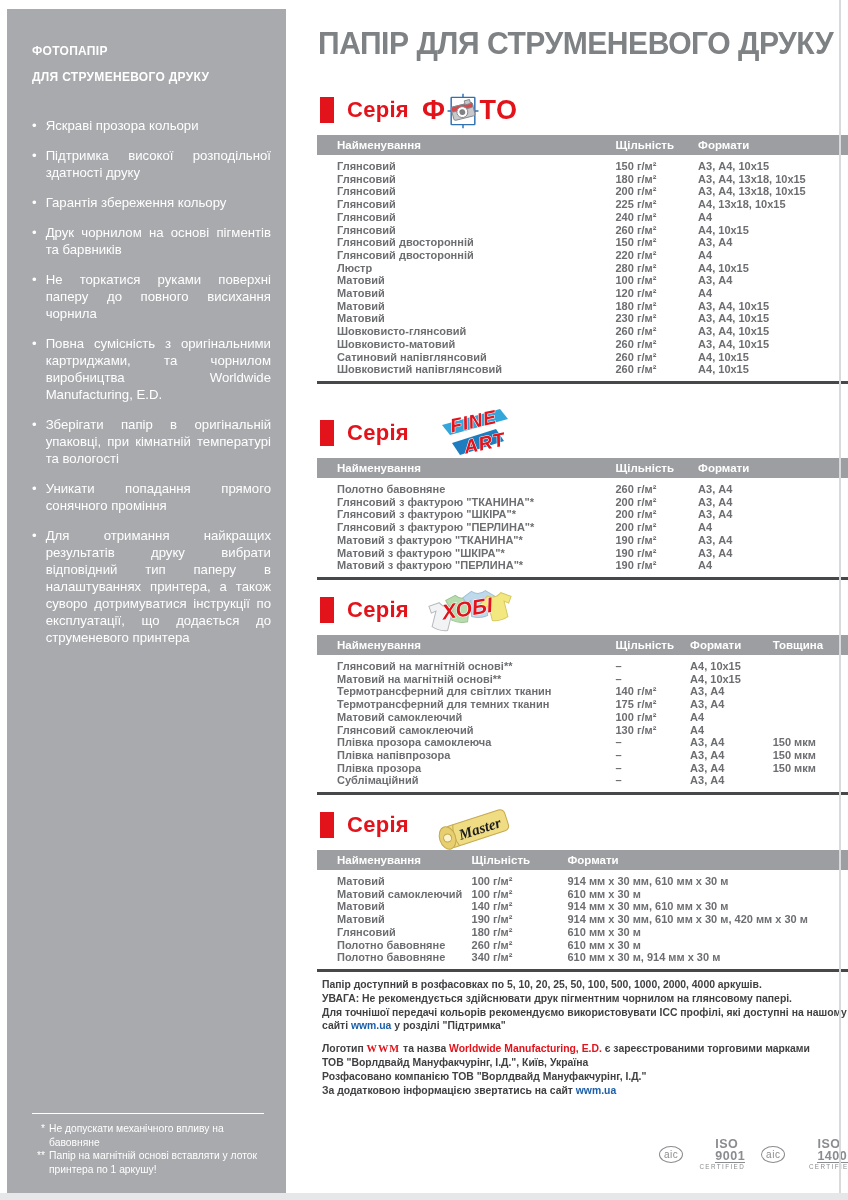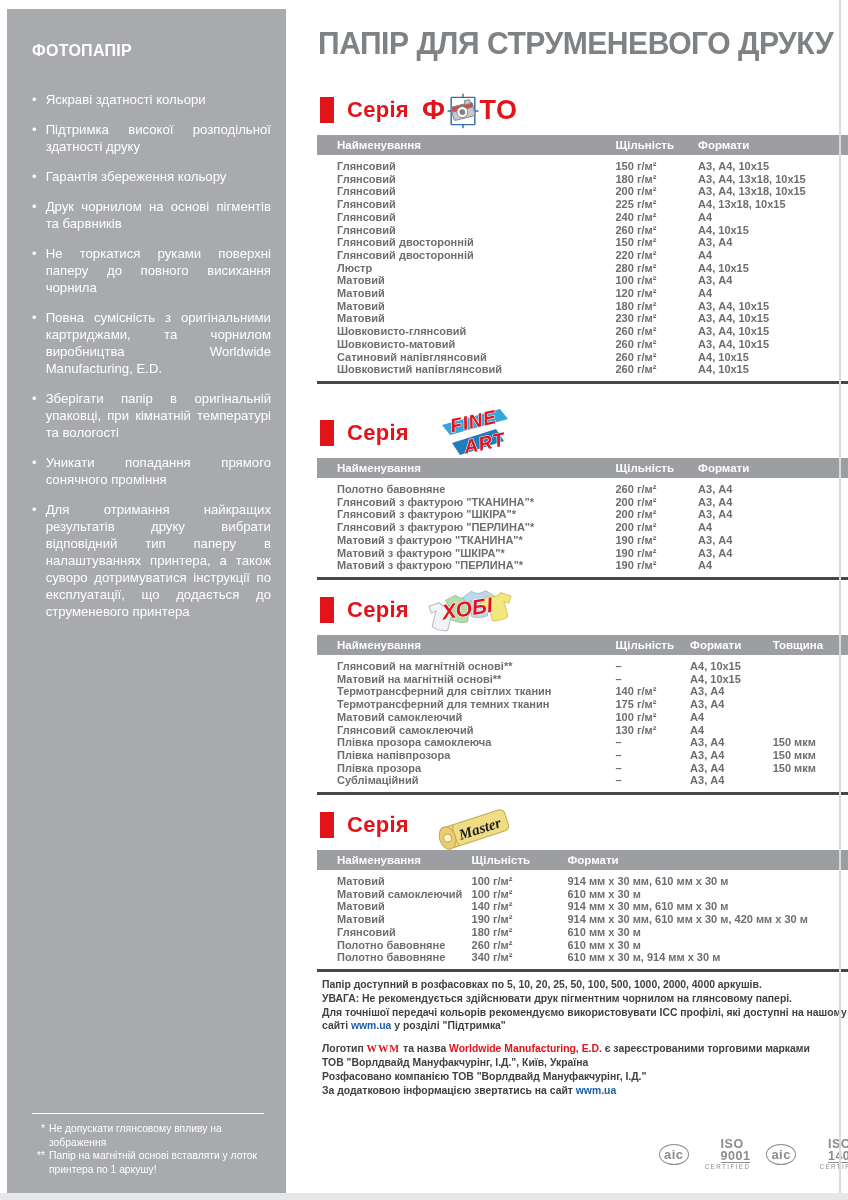--- a/index.html
+++ b/index.html
@@ -13,21 +13,21 @@
     --badge-gray:#8a8c8f;
   }
   *{box-sizing:border-box;}
   html,body{margin:0;padding:0;}
   body{width:848px;height:1200px;background:#fff;font-family:"Liberation Sans",sans-serif;position:relative;overflow:hidden;}
   .edge-r{position:absolute;right:7px;top:0;bottom:0;width:2px;background:#d9dadb;}
   .edge-b{position:absolute;left:0;right:0;bottom:0;height:7px;background:#e6e7e8;}
 
   
   .sidebar{position:absolute;left:7px;top:9px;width:279px;height:1185px;background:var(--sidebar-gray);}
-  .sb-title{margin:29px 22px 0 25px;color:#fff;font-weight:bold;font-size:16px;line-height:26px;letter-spacing:.3px;}
+  .sb-title{margin:29px 22px 0 25px;color:#fff;font-weight:bold;font-size:12px;line-height:26px;letter-spacing:.3px;}
   .bullets{list-style:none;margin:27px 15px 0 25px;padding:0;color:#fff;}
   .bullets li{display:flex;gap:9px;margin-bottom:13px;font-size:13.2px;line-height:17px;text-align:justify;}
   .bullets .dot{flex:0 0 auto;}
   .footnotes{position:absolute;left:25px;right:22px;bottom:18px;border-top:1px solid #fff;padding-top:8px;color:#fff;font-size:10.3px;line-height:13.5px;}
   .fn{display:flex;}
   .fn-m{width:17px;text-align:right;padding-right:4px;flex:none;}
 
   
   .main{position:absolute;left:317px;top:0;width:535px;height:1200px;}
   .title{position:absolute;top:26px;left:1px;margin:0;font-size:31px;color:var(--title-gray);font-weight:bold;letter-spacing:-.5px;transform:scaleX(.97);transform-origin:left;white-space:nowrap;}
@@ -54,38 +54,39 @@
 
   .footer{position:absolute;top:978px;left:5px;width:530px;}
   .fline{margin:0;font-size:10.4px;line-height:13.8px;font-weight:bold;color:var(--footer-text);}
   .fgroup2{margin-top:9px;}
   .link{color:var(--link-blue);}
   .wwm{color:var(--accent-red);font-family:"Liberation Serif",serif;letter-spacing:1px;}
   .brand{color:var(--accent-red);}
 
   .badges{position:absolute;top:1138px;left:342px;display:flex;align-items:center;gap:16px;color:var(--badge-gray);}
   .badge{display:flex;align-items:center;gap:4px;}
-  .org{border:1.4px solid var(--badge-gray);border-radius:50%;font-size:13px;font-weight:bold;padding:2px 4px;letter-spacing:.5px;}
+  .org{border:1.4px solid var(--badge-gray);border-radius:50%;font-size:10px;font-weight:normal;padding:2px 4px;letter-spacing:.5px;}
   .iso-t{font-size:12.5px;font-weight:bold;border-bottom:1.4px solid var(--badge-gray);line-height:12px;letter-spacing:.5px;margin-left:28px;}
   .iso-s{font-size:6.3px;letter-spacing:1.4px;text-align:right;}
   .arrow-badge svg{display:block;}
 </style>
 </head>
 <body>
 
 <div class="page">
 
   <aside class="sidebar">
     <div class="sb-title">
       <div>ФОТОПАПІР</div>
+      <div>ДЛЯ СТРУМЕНЕВОГО ДРУКУ</div>
     </div>
     <ul class="bullets" id="bullets">
         <li>
           <span class="dot">•</span>
-          <span class="bt">Яскраві здатності кольори</span>
+          <span class="bt">Яскраві прозора кольори</span>
         </li>
         <li>
           <span class="dot">•</span>
           <span class="bt">Підтримка високої розподільної здатності друку</span>
         </li>
         <li>
           <span class="dot">•</span>
           <span class="bt">Гарантія збереження кольору</span>
         </li>
         <li>
@@ -109,21 +110,21 @@
           <span class="bt">Уникати попадання прямого сонячного проміння</span>
         </li>
         <li>
           <span class="dot">•</span>
           <span class="bt">Для отримання найкращих результатів друку вибрати відповідний тип паперу в налаштуваннях принтера, а також суворо дотримуватися інструкції по експлуатації, що додається до струменевого принтера</span>
         </li>
       </ul>
     <div class="footnotes">
       <div class="fn">
         <span class="fn-m">*</span>
-        <span class="fn-t">Не допускати глянсовому впливу на зображення</span>
+        <span class="fn-t">Не допускати механічного впливу на бавовняне</span>
       </div>
       <div class="fn">
         <span class="fn-m">**</span>
         <span class="fn-t">Папір на магнітній основі вставляти у лоток принтера по 1 аркушу!</span>
       </div>
     </div>
   </aside>
 
   <main class="main">
     <h1 class="title">ПАПІР ДЛЯ СТРУМЕНЕВОГО ДРУКУ</h1>

